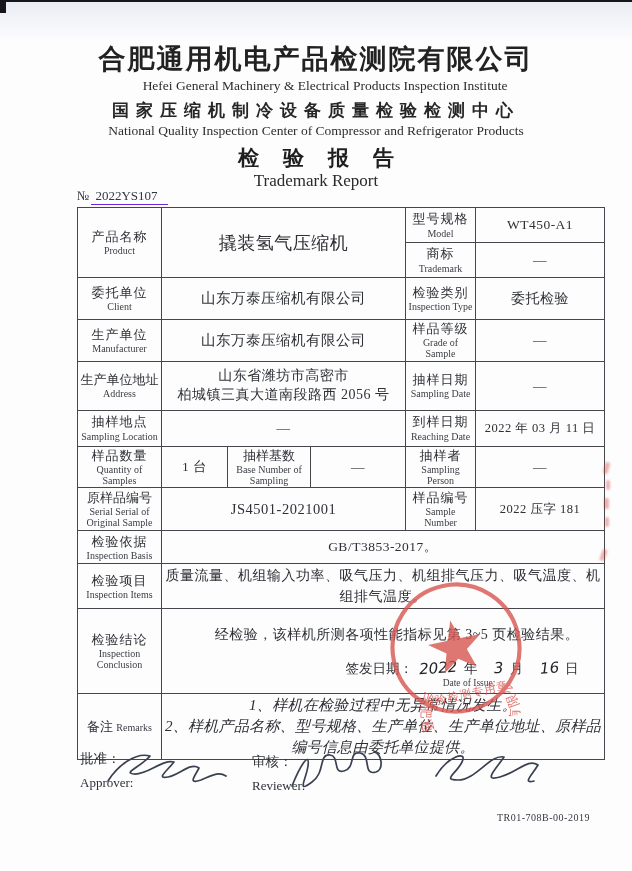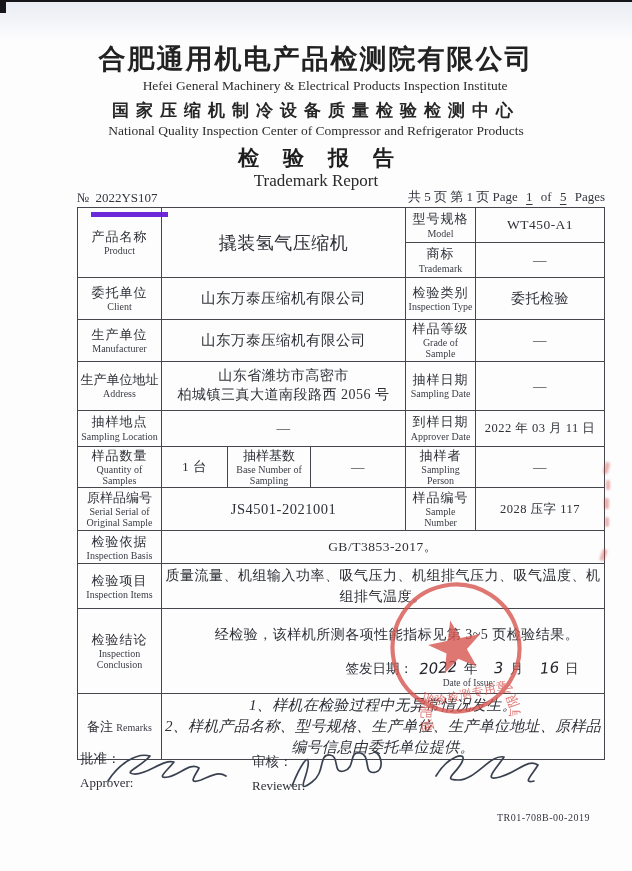--- a/index.html
+++ b/index.html
@@ -21,21 +21,21 @@
   .hdr{padding-top:44px;text-align:center;line-height:1.15;}
   .org-cn{font-size:27px;font-weight:700;letter-spacing:2px;color:#222;}
   .org-en{font-size:13.5px;margin-top:3px;color:#2c2c2c;padding-left:18px;}
   .center-cn{font-size:17px;font-weight:600;letter-spacing:7px;margin-top:7px;color:#262626;}
   .center-en{font-size:13.5px;margin-top:3px;}
   .title-cn{font-size:21px;font-weight:700;letter-spacing:24px;text-indent:24px;margin-top:7px;color:#1f1f1f;}
   .title-en{font-size:17px;margin-top:1px;color:#2a2a2a;}
 
   
   .meta{position:absolute;top:188px;left:77px;right:26px;display:flex;justify-content:space-between;align-items:flex-end;font-size:13px;color:#33363d;}
-  .repno{border-bottom:5px solid #6d28d9;padding:0 10px 7px 4px;margin-left:2px;}
+  .repno{border-bottom:1px solid #6d28d9;padding:0 10px 1px 4px;margin-left:2px;}
   .pginfo span{margin:0 1px;}
   .u{text-decoration:underline;text-underline-offset:3px;padding:0 3px;}
 
   
   table.rpt{position:absolute;top:207px;left:77px;width:527px;border-collapse:collapse;table-layout:fixed;
     font-size:13px;color:#2e3036;}
   table.rpt{border:1.5px solid #3c3e44;}
   .rpt td{border:1px solid #45474d;padding:1px 2px;text-align:center;vertical-align:middle;overflow:hidden;}
   .lc .cn{font-size:13px;letter-spacing:1px;line-height:1.25;}
   .lc .en{font-size:10px;line-height:1.12;color:#3a3d44;}
@@ -75,27 +75,20 @@
     <div class="org-cn">合肥通用机电产品检测院有限公司</div>
     <div class="org-en">Hefei General Machinery &amp; Electrical Products Inspection Institute</div>
     <div class="center-cn">国家压缩机制冷设备质量检验检测中心</div>
     <div class="center-en">National Quality Inspection Center of Compressor and Refrigerator Products</div>
     <div class="title-cn">检验报告</div>
     <div class="title-en">Trademark Report</div>
   </div>
 
   <div class="meta">
     <span><span>№</span><span class="repno">2022YS107</span></span>
-    <span class="pginfo">
-      <span>共 5 页  第 1 页 Page</span>
-      <span class="u">1</span>
-      <span>of</span>
-      <span class="u">5</span>
-      <span>Pages</span>
-    </span>
   </div>
 
   <table class="rpt">
     <colgroup>
         <col style="width:84px">
         <col style="width:66px">
         <col style="width:83px">
         <col style="width:95px">
         <col style="width:70px">
         <col style="width:129px">
@@ -160,21 +153,21 @@
       <td class="val">—</td>
     </tr>
     <tr style="height:36px">
       <td class="lc">
         <div class="cn">抽样地点</div>
         <div class="en">Sampling Location</div>
       </td>
       <td colspan="3" class="val">—</td>
       <td class="lc">
         <div class="cn">到样日期</div>
-        <div class="en">Approver Date</div>
+        <div class="en">Reaching Date</div>
       </td>
       <td class="val val-sm">2022 年 03 月 11 日</td>
     </tr>
     <tr style="height:38px">
       <td class="lc">
         <div class="cn">样品数量</div>
         <div class="en">Quantity of Samples</div>
       </td>
       <td class="val">1 台</td>
       <td class="lc">
@@ -191,21 +184,21 @@
     <tr style="height:43px">
       <td class="lc">
         <div class="cn" style="letter-spacing:0">原样品编号</div>
         <div class="en">Serial Serial of Original Sample</div>
       </td>
       <td colspan="3" class="val" style="font-size:14.5px">JS4501-2021001</td>
       <td class="lc">
         <div class="cn">样品编号</div>
         <div class="en">Sample Number</div>
       </td>
-      <td class="val val-sm">2028 压字 117</td>
+      <td class="val val-sm">2022 压字 181</td>
     </tr>
     <tr style="height:33px">
       <td class="lc">
         <div class="cn">检验依据</div>
         <div class="en">Inspection Basis</div>
       </td>
       <td colspan="5" class="val tleft">GB/T3853-2017。</td>
     </tr>
     <tr style="height:45px">
       <td class="lc">

